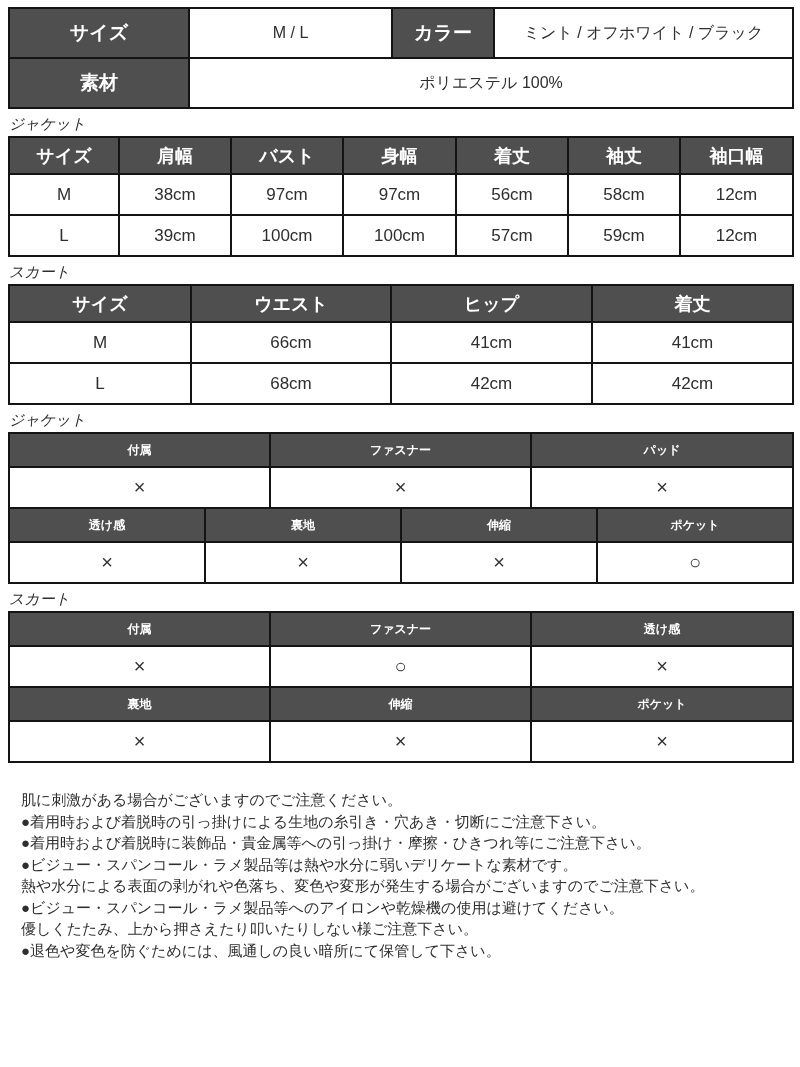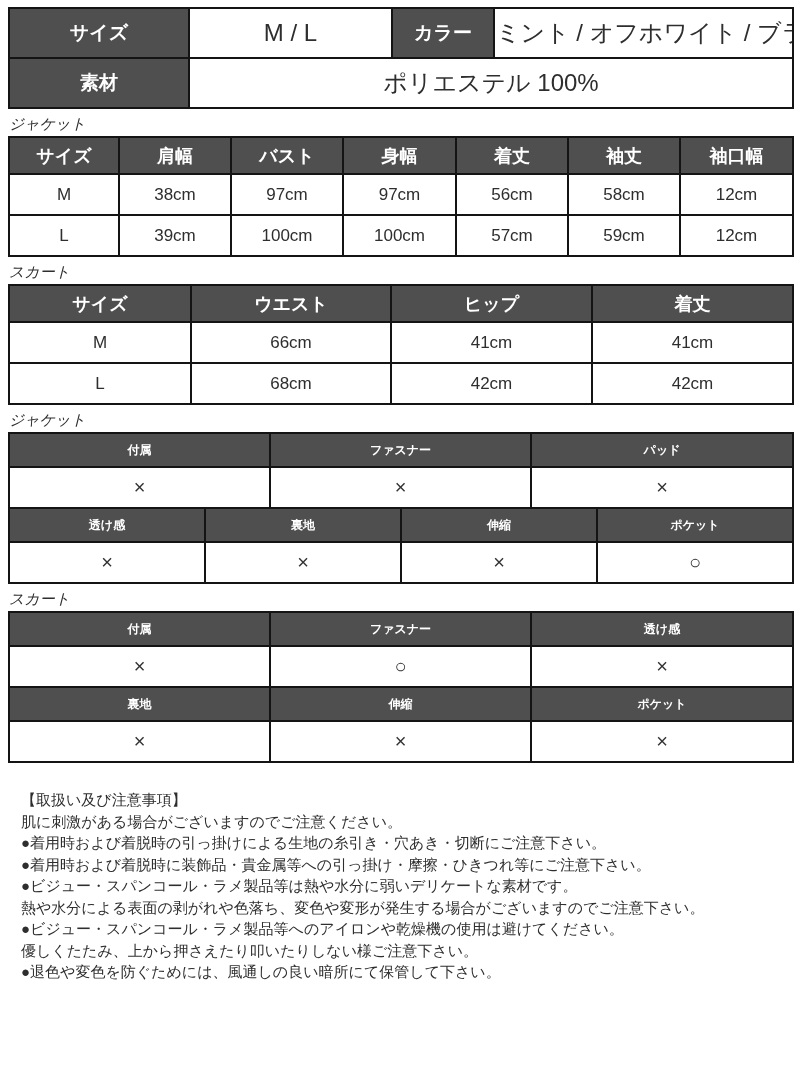--- a/index.html
+++ b/index.html
@@ -24,21 +24,21 @@
     overflow: hidden;
     white-space: nowrap;
   }
   .hd {
     background: #4f4f4f;
     color: #ffffff;
     font-weight: bold;
   }
 
   
-  .t-summary td { height: 46px; font-size: 24px; }
+  .t-summary td { height: 46px; font-size: 16px; }
   .t-summary td.hd { font-size: 19px; }
 
   
   .t-size td { font-size: 17px; }
   .t-size tr.hrow td { height: 33px; font-size: 18px; }
   .t-size tr.drow td { height: 37px; }
 
   
   .t-feat td { font-size: 12px; }
   .t-feat tr.hrow td { height: 30px; }
@@ -226,21 +226,20 @@
     </tr>
     <tr class="drow">
       <td>×</td>
       <td>×</td>
       <td>×</td>
     </tr>
   </tbody>
     </table>
 
   <div class="notes">
-    <div>【取扱い及び注意事項】</div>
     <div>肌に刺激がある場合がございますのでご注意ください。</div>
     <div>●着用時および着脱時の引っ掛けによる生地の糸引き・穴あき・切断にご注意下さい。</div>
     <div>●着用時および着脱時に装飾品・貴金属等への引っ掛け・摩擦・ひきつれ等にご注意下さい。</div>
     <div>●ビジュー・スパンコール・ラメ製品等は熱や水分に弱いデリケートな素材です。</div>
     <div>熱や水分による表面の剥がれや色落ち、変色や変形が発生する場合がございますのでご注意下さい。</div>
     <div>●ビジュー・スパンコール・ラメ製品等へのアイロンや乾燥機の使用は避けてください。</div>
     <div>優しくたたみ、上から押さえたり叩いたりしない様ご注意下さい。</div>
     <div>●退色や変色を防ぐためには、風通しの良い暗所にて保管して下さい。</div>
   </div>
 

